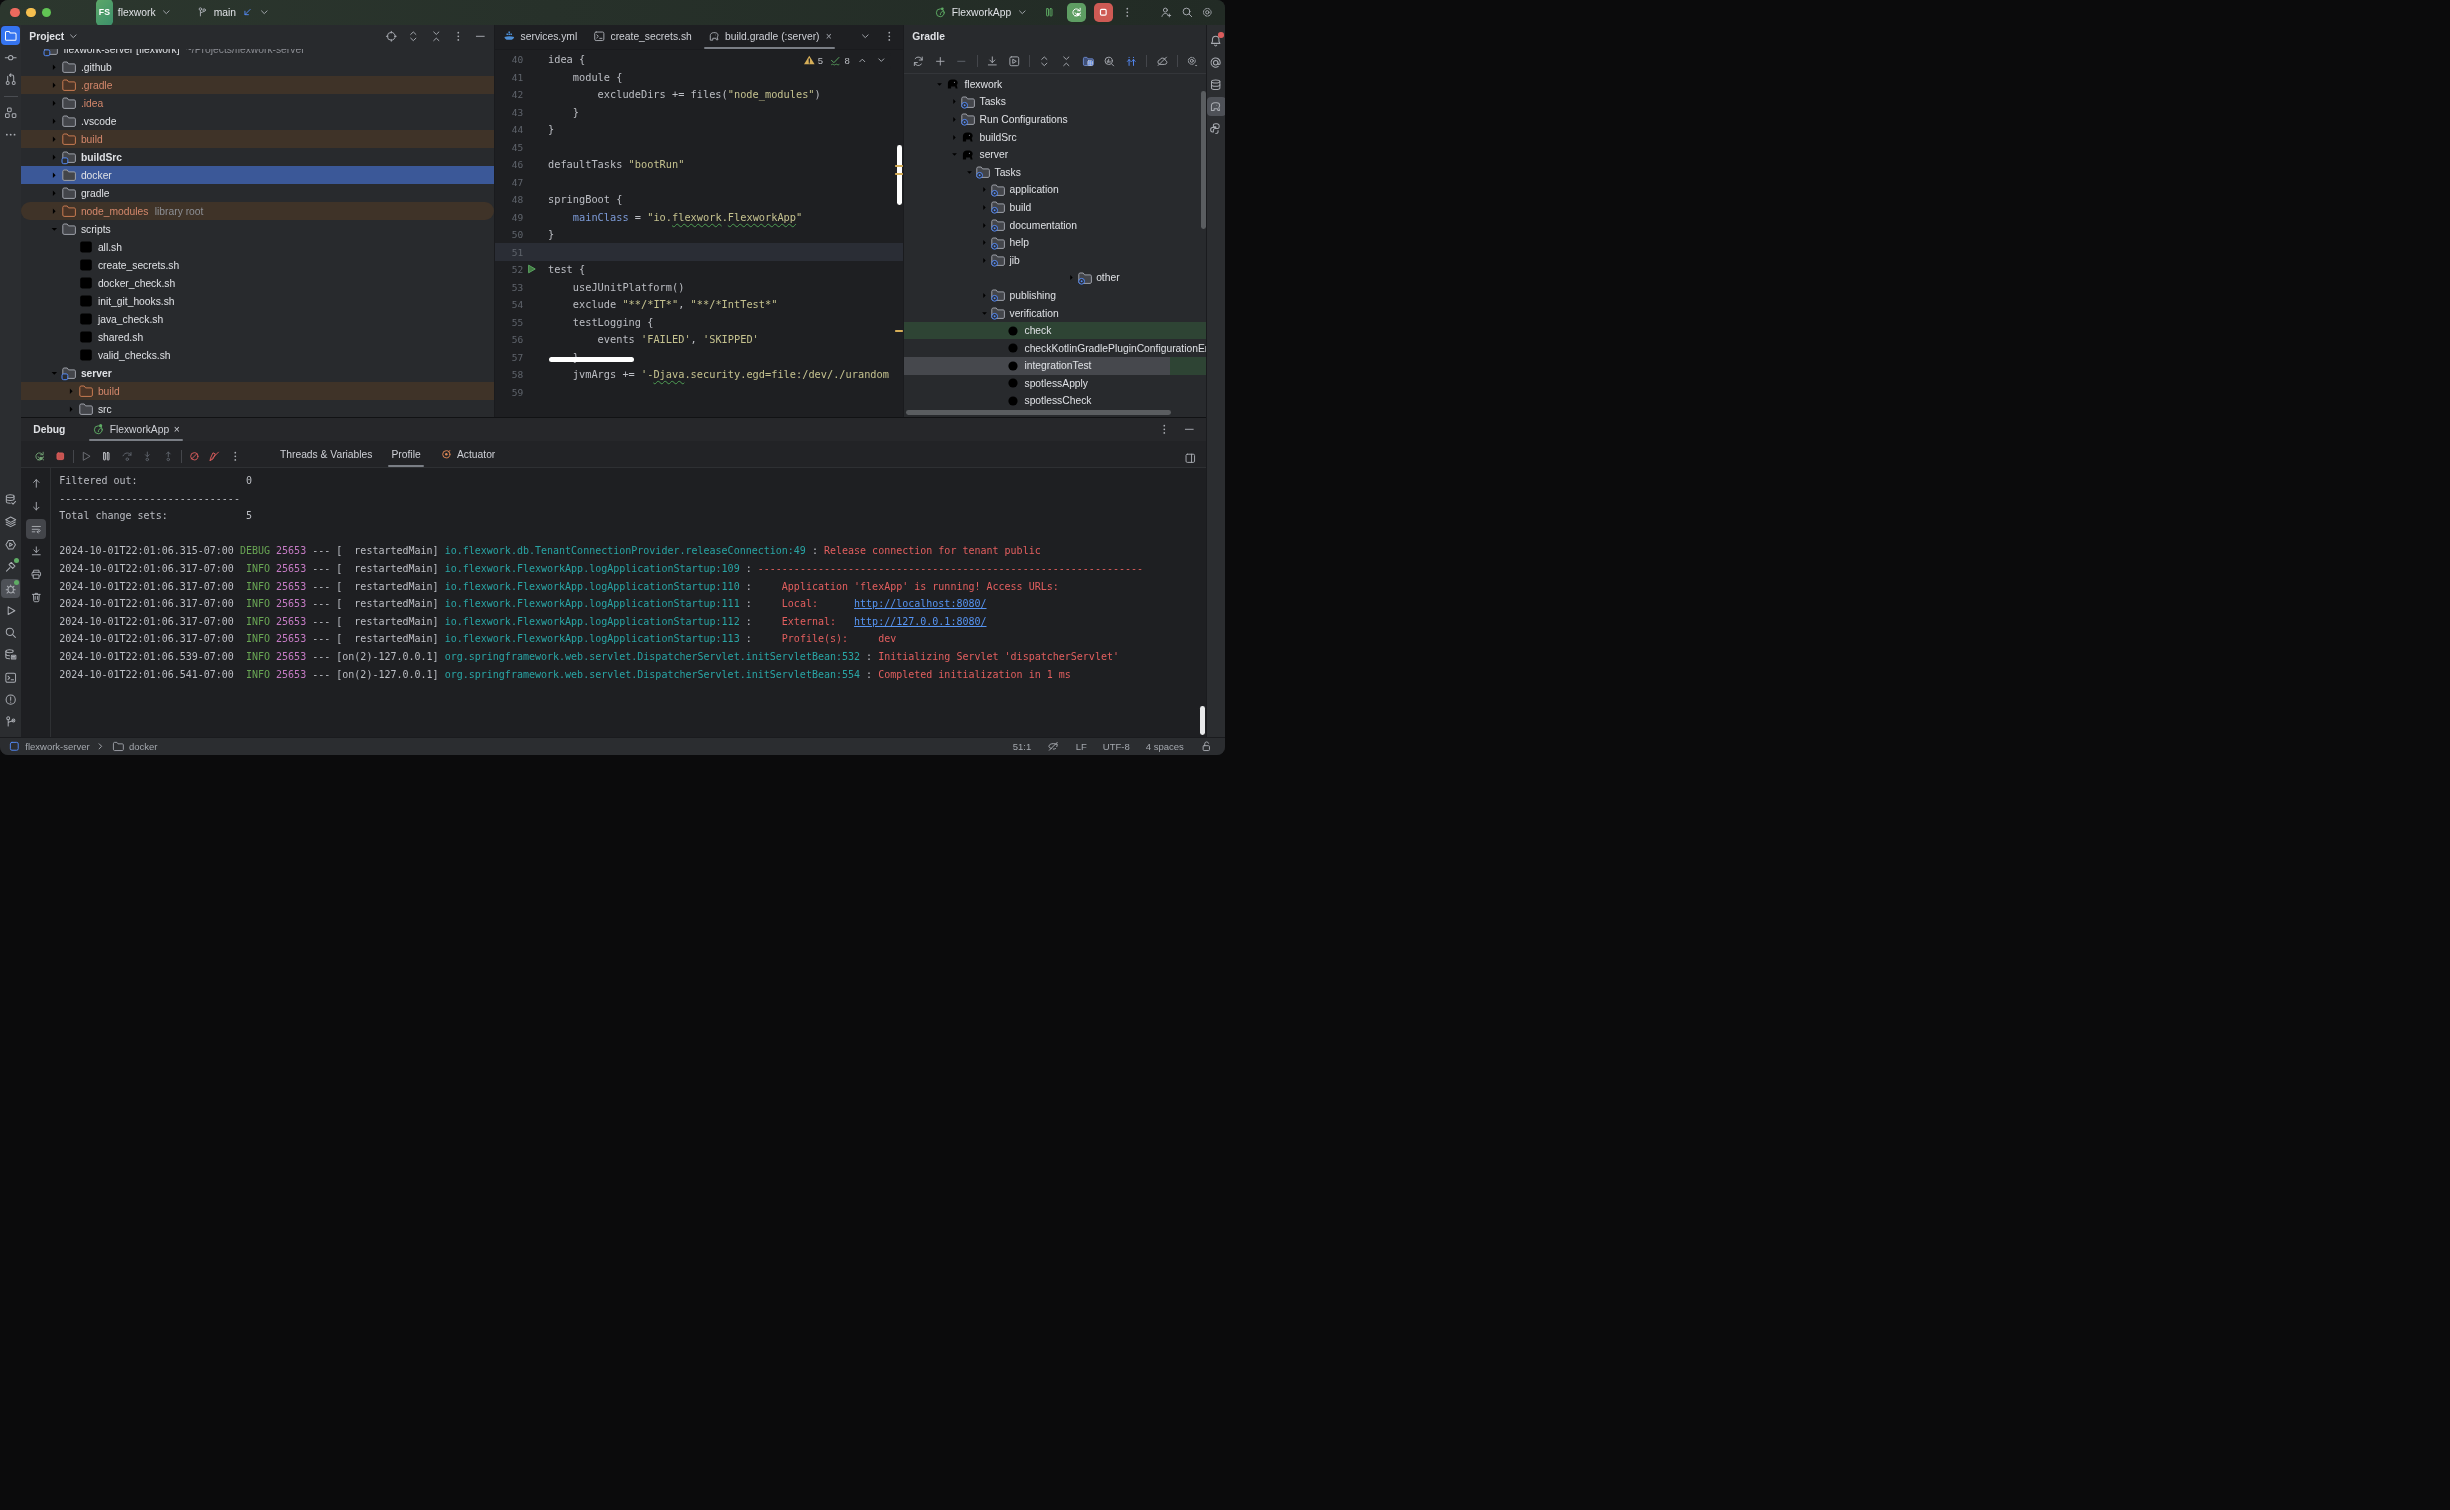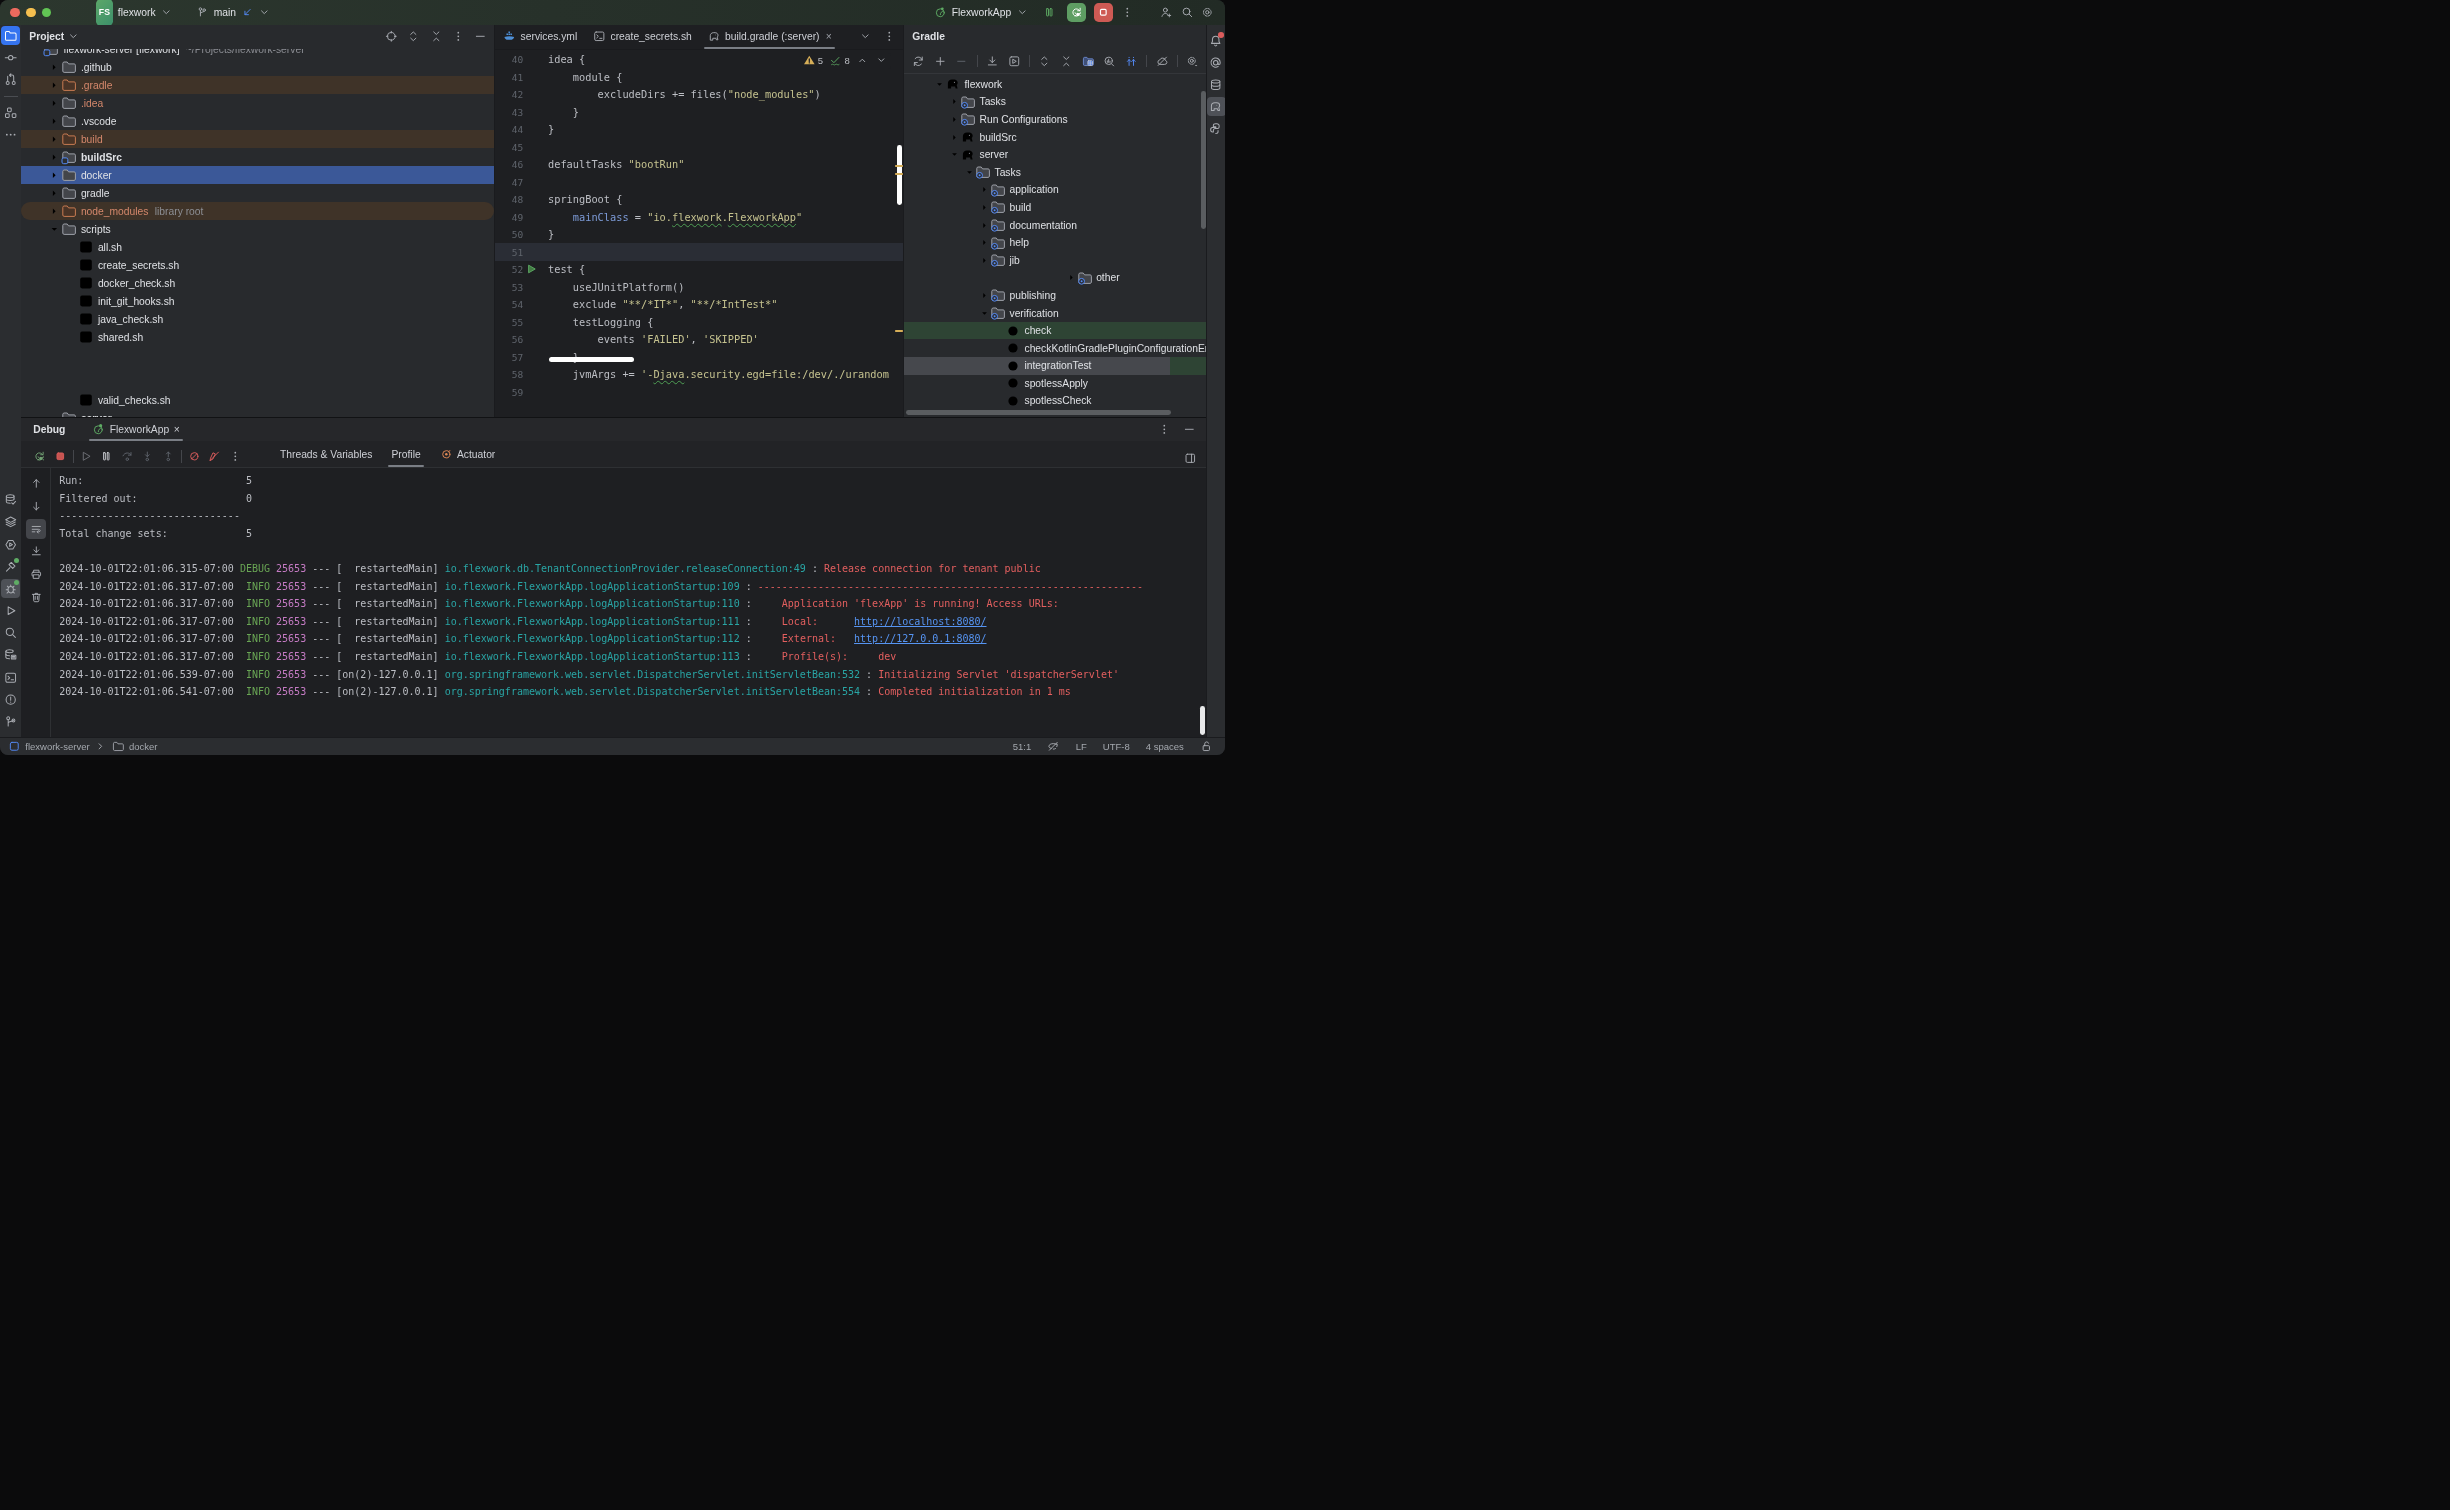--- a/index.html
+++ b/index.html
@@ -609,21 +609,21 @@
           <div class="prow" style="padding-left: 44px;">
             <span class="chev"></span>
             <span class="fic">
               <svg viewBox="0 0 16 16">
                 <rect x="2.2" y="2.6" width="11.6" height="10.8" rx="1.8"></rect>
                 <path d="M4.8 6.2l2 1.9-2 1.9M8.6 10.6h2.8"></path>
               </svg>
             </span>
             <span class="lbl">shared.sh</span>
           </div>
-          <div class="prow" style="padding-left: 44px; margin-top: 45px;">
+          <div class="prow" style="padding-left: 44px;">
             <span class="chev"></span>
             <span class="fic">
               <svg viewBox="0 0 16 16">
                 <rect x="2.2" y="2.6" width="11.6" height="10.8" rx="1.8"></rect>
                 <path d="M4.8 6.2l2 1.9-2 1.9M8.6 10.6h2.8"></path>
               </svg>
             </span>
             <span class="lbl">valid_checks.sh</span>
           </div>
           <div class="prow" style="padding-left: 27px;">
@@ -1501,21 +1501,20 @@
         </span>
         <span class="tbtn">
           <span class="ic">
             <svg viewBox="0 0 16 16">
               <path d="M3 4.3h10M6.4 4.3V3h3.2v1.3M4.3 4.3l.5 8.3c0 .5.5 1 1.1 1h4.2c.6 0 1.1-.5 1.1-1l.5-8.3M6.6 6.7v4M9.4 6.7v4"></path>
             </svg>
           </span>
         </span>
       </div>
     <div id="console">
-        <div class="cline"><span class="cw">Run:                           5</span></div>
         <div class="cline"><span class="cw">Filtered out:                  0</span></div>
         <div class="cline"><span class="cw">------------------------------</span></div>
         <div class="cline"><span class="cw">Total change sets:             5</span></div>
         <div class="cline"><span class="cw"></span></div>
         <div class="cline"><span class="cw">2024-10-01T22:01:06.315-07:00 </span><span class="cg">DEBUG</span><span class="cw"> </span><span class="cm">25653</span><span class="cw"> --- [  restartedMain] </span><span class="ct">io.flexwork.db.TenantConnectionProvider.releaseConnection:49</span><span class="cw"> : </span><span class="cr">Release connection for tenant public</span></div>
         <div class="cline"><span class="cw">2024-10-01T22:01:06.317-07:00  </span><span class="cg">INFO</span><span class="cw"> </span><span class="cm">25653</span><span class="cw"> --- [  restartedMain] </span><span class="ct">io.flexwork.FlexworkApp.logApplicationStartup:109</span><span class="cw"> : </span><span class="cr">----------------------------------------------------------------</span></div>
         <div class="cline"><span class="cw">2024-10-01T22:01:06.317-07:00  </span><span class="cg">INFO</span><span class="cw"> </span><span class="cm">25653</span><span class="cw"> --- [  restartedMain] </span><span class="ct">io.flexwork.FlexworkApp.logApplicationStartup:110</span><span class="cw"> : </span><span class="cr">    Application 'flexApp' is running! Access URLs:</span></div>
         <div class="cline"><span class="cw">2024-10-01T22:01:06.317-07:00  </span><span class="cg">INFO</span><span class="cw"> </span><span class="cm">25653</span><span class="cw"> --- [  restartedMain] </span><span class="ct">io.flexwork.FlexworkApp.logApplicationStartup:111</span><span class="cw"> : </span><span class="cr">    Local:      </span><span class="cl">http://localhost:8080/</span></div>
         <div class="cline"><span class="cw">2024-10-01T22:01:06.317-07:00  </span><span class="cg">INFO</span><span class="cw"> </span><span class="cm">25653</span><span class="cw"> --- [  restartedMain] </span><span class="ct">io.flexwork.FlexworkApp.logApplicationStartup:112</span><span class="cw"> : </span><span class="cr">    External:   </span><span class="cl">http://127.0.0.1:8080/</span></div>
         <div class="cline"><span class="cw">2024-10-01T22:01:06.317-07:00  </span><span class="cg">INFO</span><span class="cw"> </span><span class="cm">25653</span><span class="cw"> --- [  restartedMain] </span><span class="ct">io.flexwork.FlexworkApp.logApplicationStartup:113</span><span class="cw"> : </span><span class="cr">    Profile(s):     dev</span></div>

